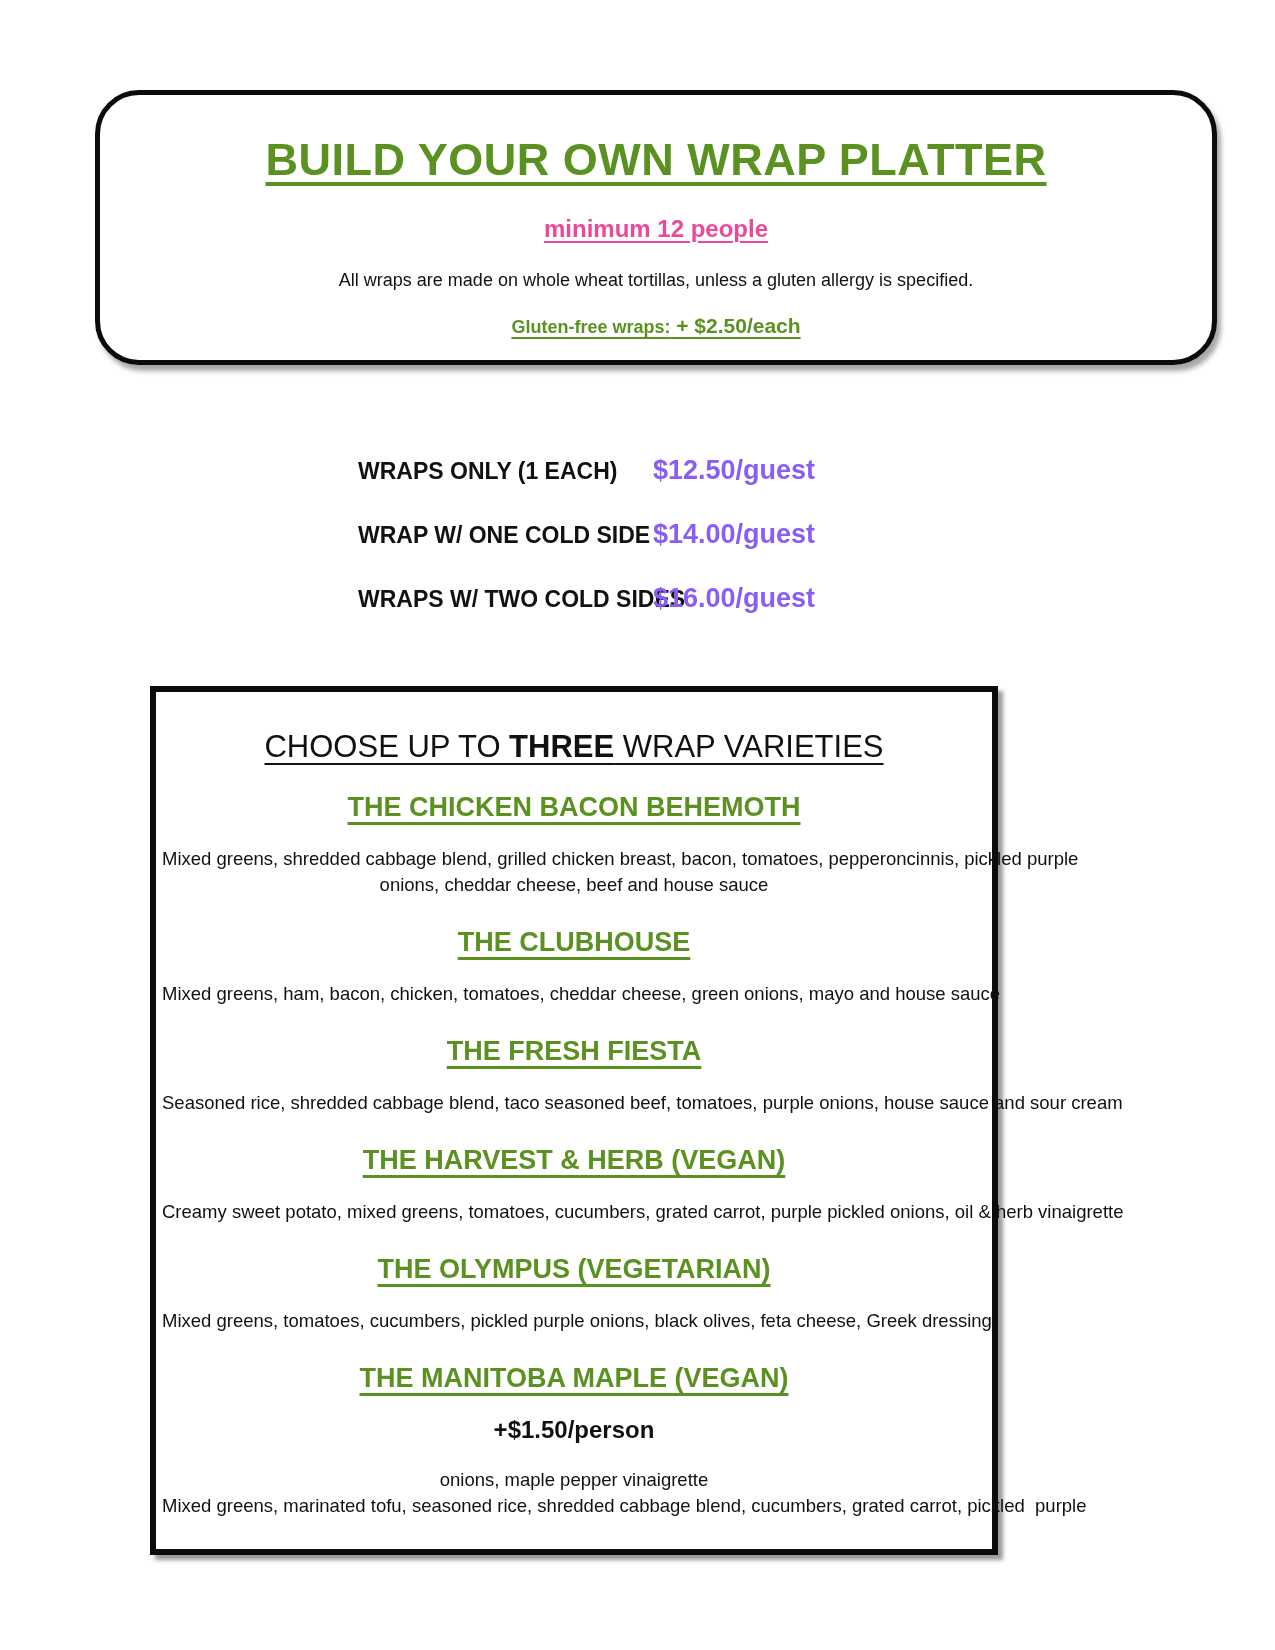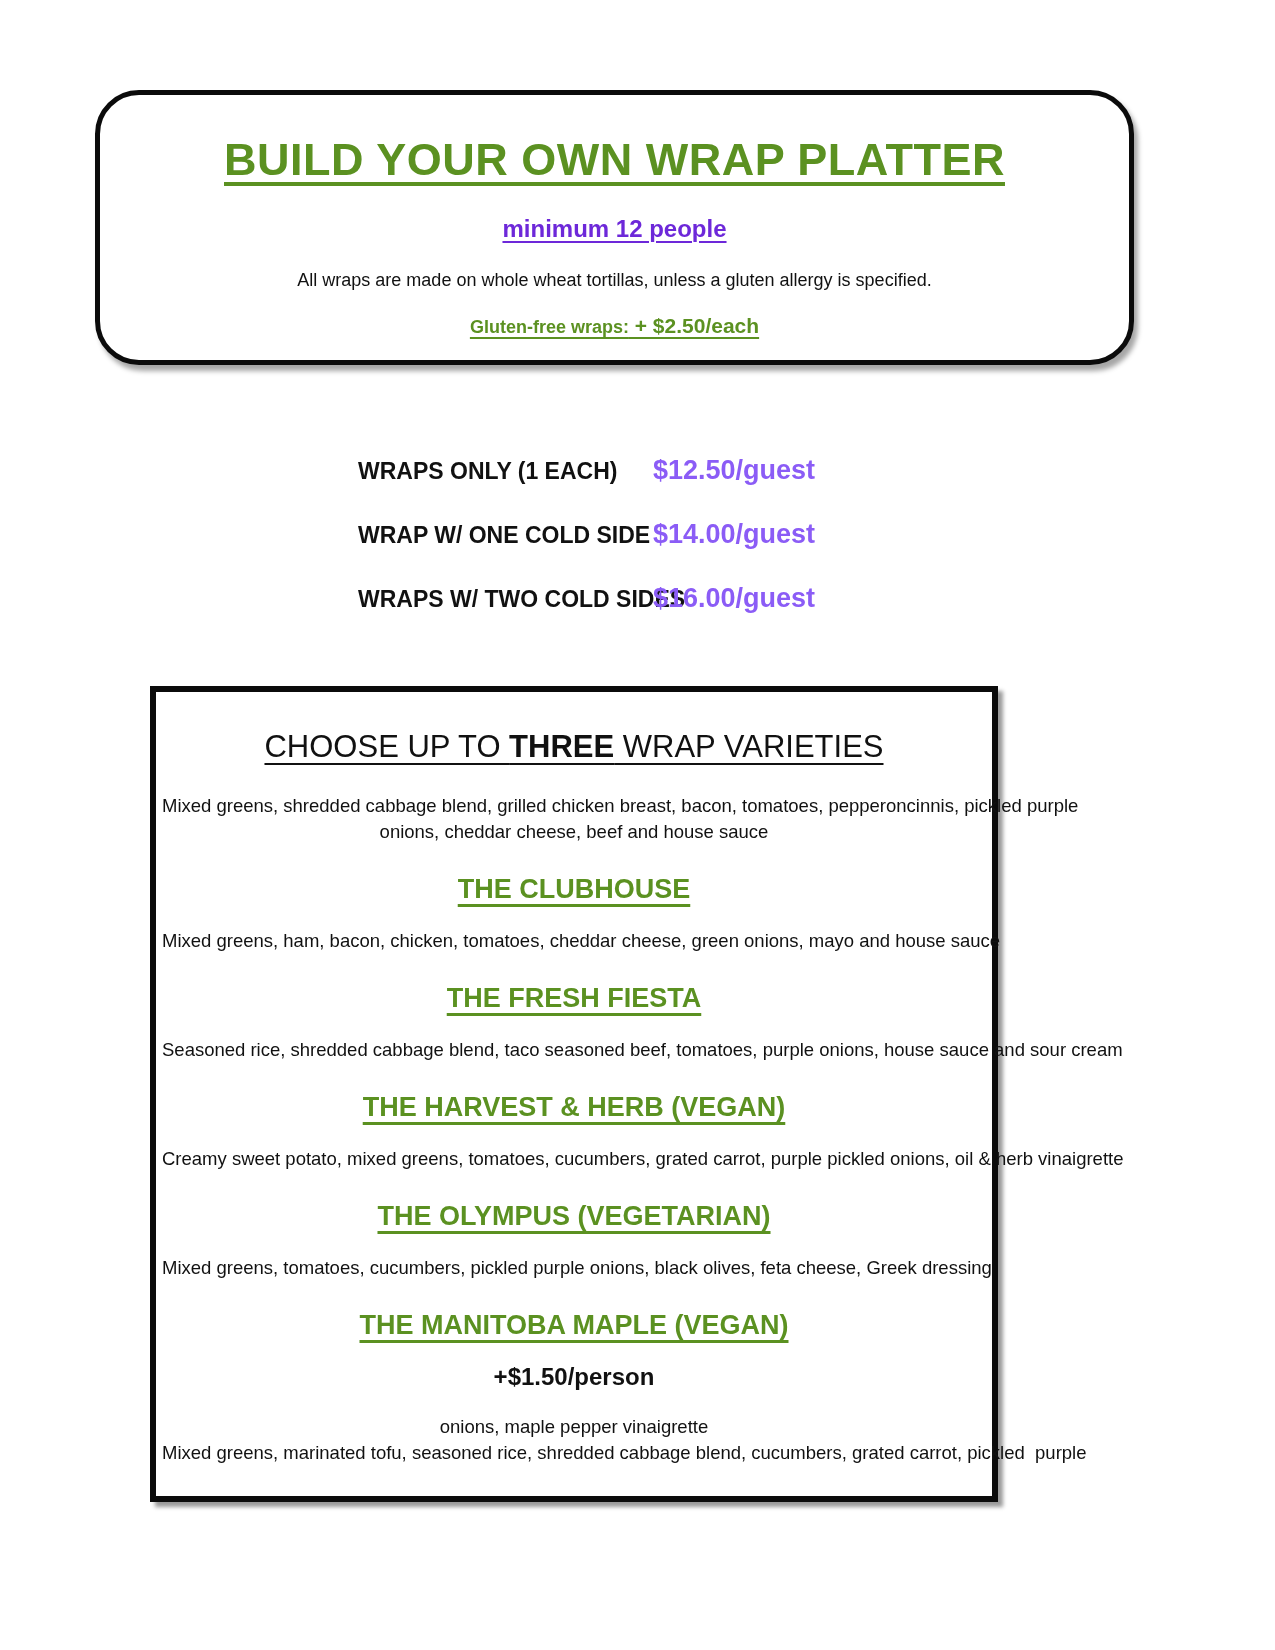--- a/index.html
+++ b/index.html
@@ -11,21 +11,21 @@
     width: 1275px;
     height: 1650px;
     position: relative;
     overflow: hidden;
     font-family: "Liberation Sans", sans-serif;
     color: #111111;
   }
   
   .header-box {
     box-sizing: border-box;
-    width: 1039px;
+    width: 1122px;
     margin: 90px 0 0 95px;
     background: #ffffff;
     border: 5px solid #0b0b0b;
     border-radius: 44px;
     box-shadow: 4px 6px 5px rgba(0,0,0,0.35);
     text-align: center;
     padding: 40px 24px 22px 24px;
   }
   .menu-title {
     font-size: 45px;
@@ -34,21 +34,21 @@
     text-decoration: underline;
     text-decoration-thickness: 4px;
     text-underline-offset: 7px;
     letter-spacing: 0.5px;
     line-height: 1.1;
   }
   .menu-subtitle {
     margin-top: 30px;
     font-size: 24px;
     font-weight: bold;
-    color: #6d28d9;
+    color: #ec4899;
     text-decoration: underline;
     text-decoration-thickness: 2px;
     text-underline-offset: 4px;
   }
   .menu-note {
     margin-top: 27px;
     font-size: 18px;
     color: #111111;
   }
   .gluten-free {
@@ -144,20 +144,21 @@
   <div class="pricing-label">WRAP W/ ONE COLD SIDE</div>
   <div class="pricing-price">$14.00/guest</div>
   <div class="pricing-label">WRAPS W/ TWO COLD SIDES</div>
   <div class="pricing-price">$16.00/guest</div>
 </div>
 
 <div class="varieties-box">
   <div class="varieties-heading"><span>CHOOSE UP TO </span><span class="emph">THREE</span><span> WRAP VARIETIES</span></div>
 
   <div class="menu-item">
+    <div class="item-name">THE CHICKEN BACON BEHEMOTH</div>
 
     <div class="desc-line">Mixed greens, shredded cabbage blend, grilled chicken breast, bacon, tomatoes, pepperoncinnis, pickled purple</div>
     <div class="desc-line">onions, cheddar cheese, beef and house sauce</div>
   </div>
 
   <div class="menu-item">
     <div class="item-name">THE CLUBHOUSE</div>
 
     <div class="desc-line">Mixed greens, ham, bacon, chicken, tomatoes, cheddar cheese, green onions, mayo and house sauce</div>
 

